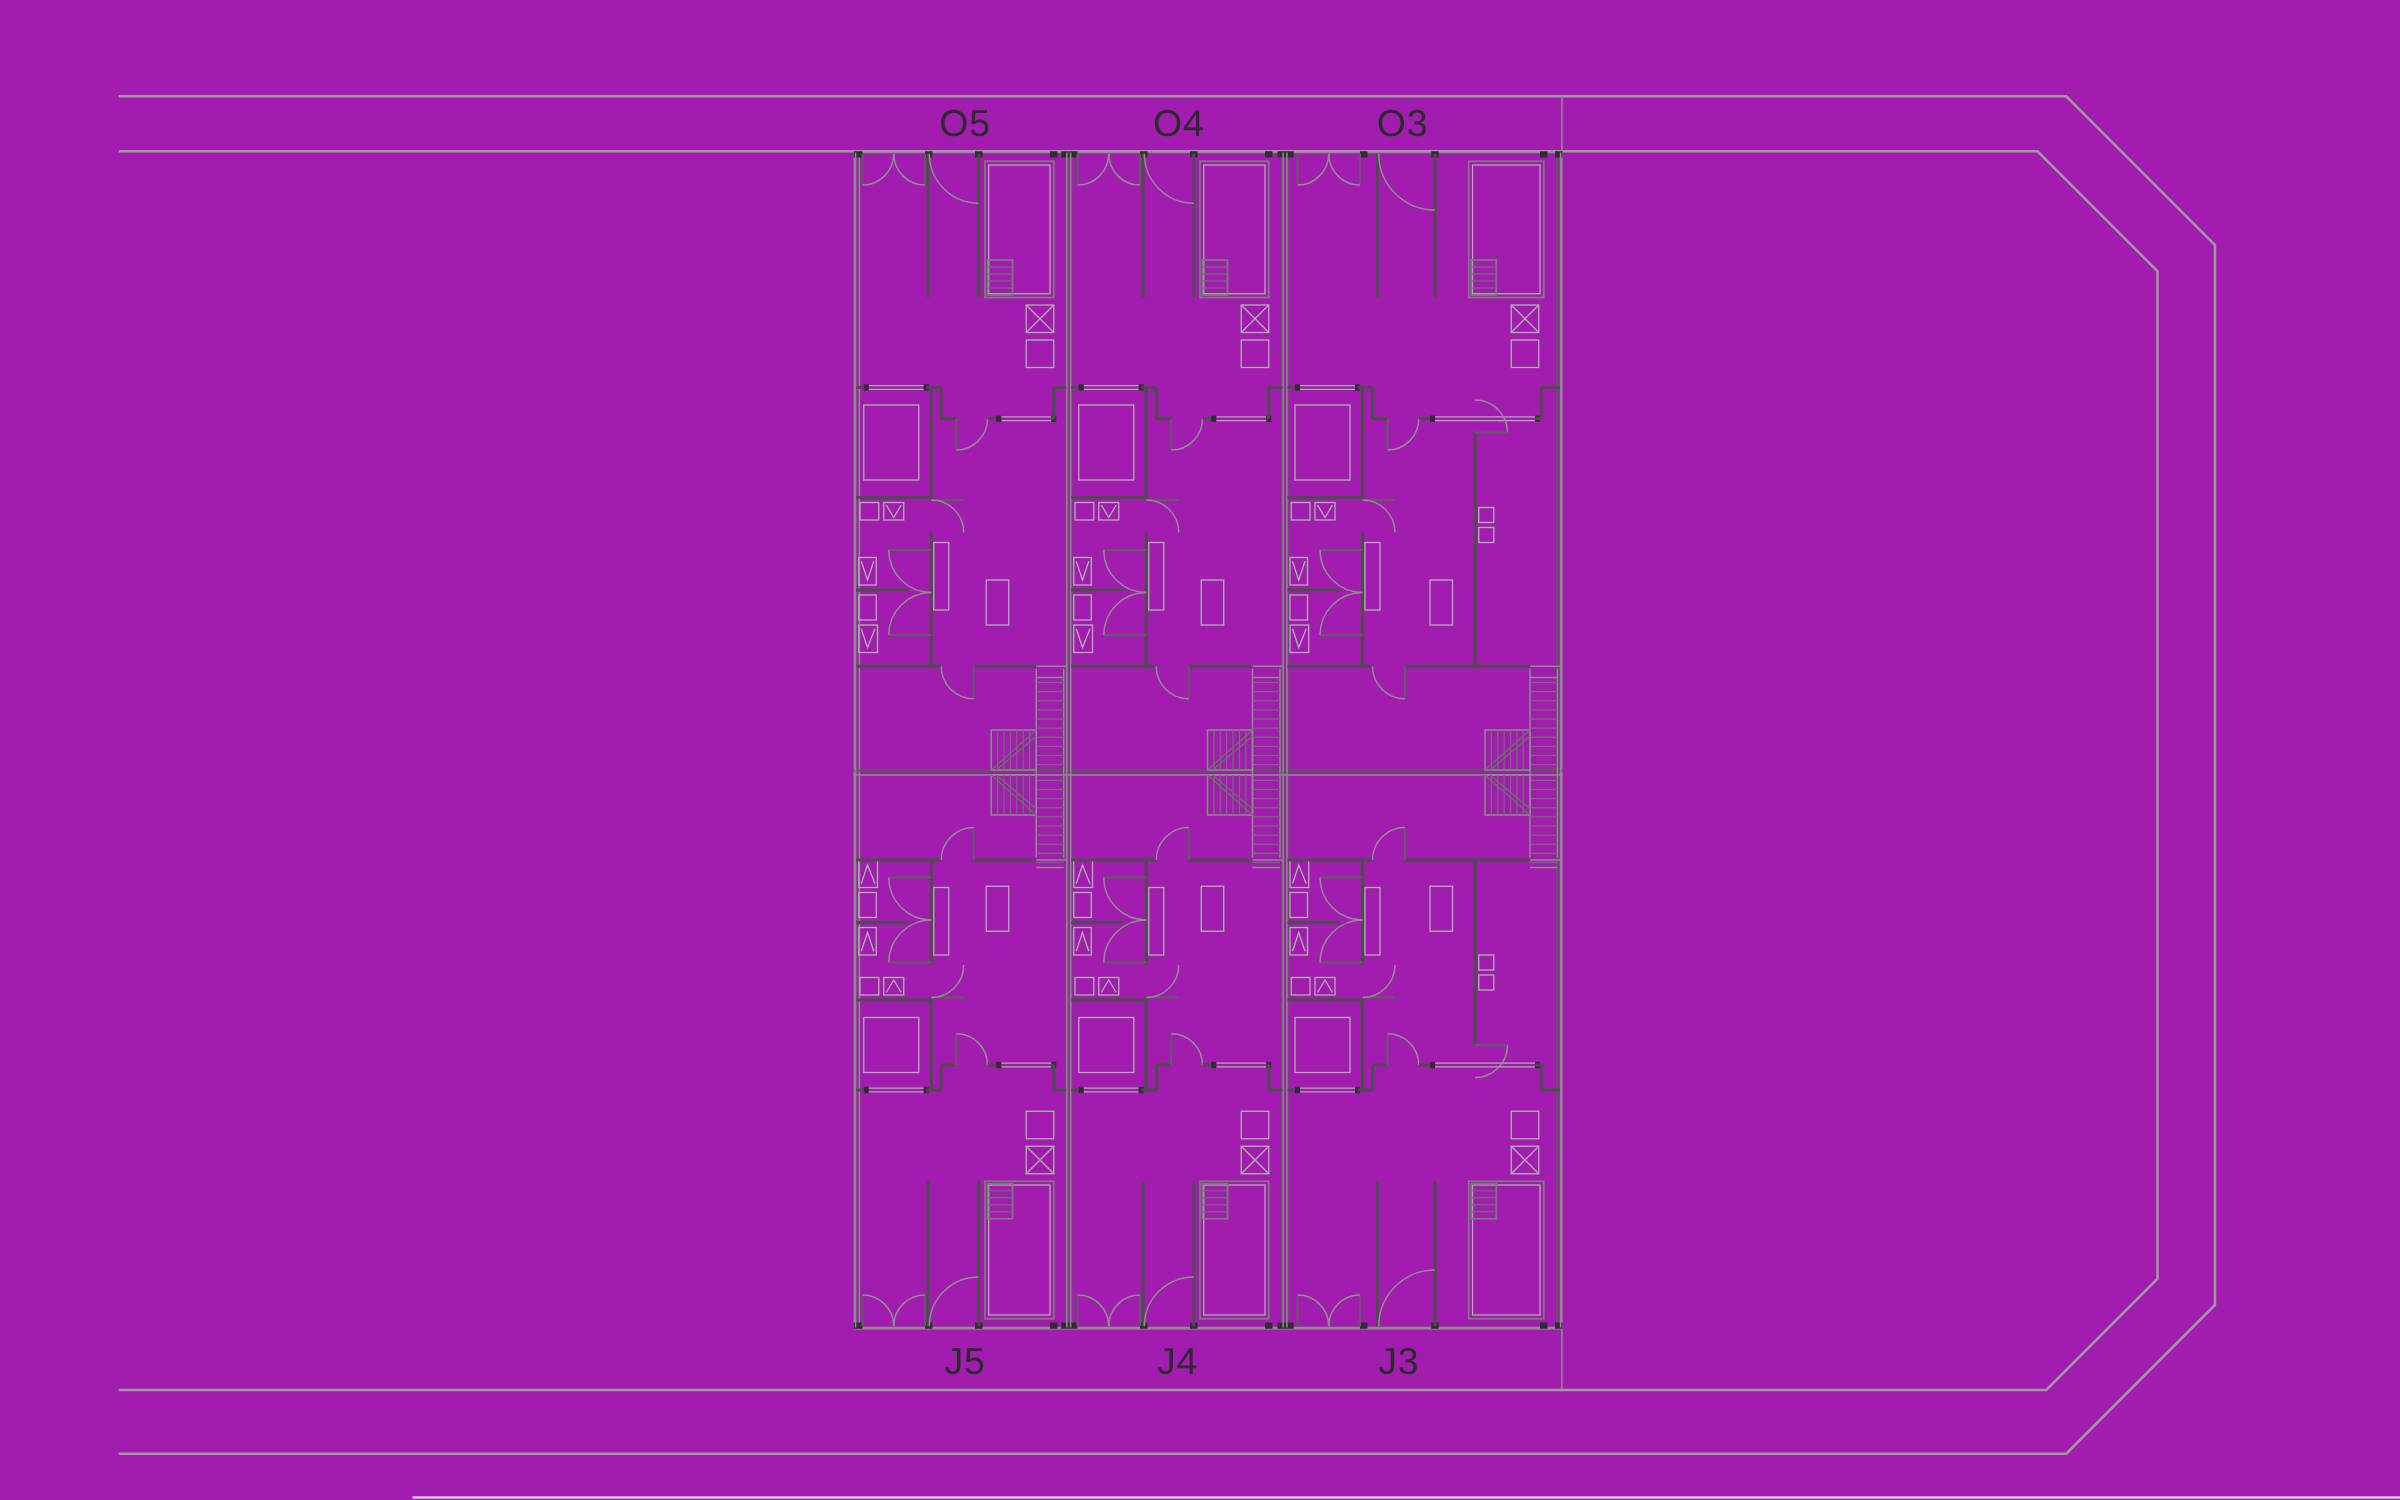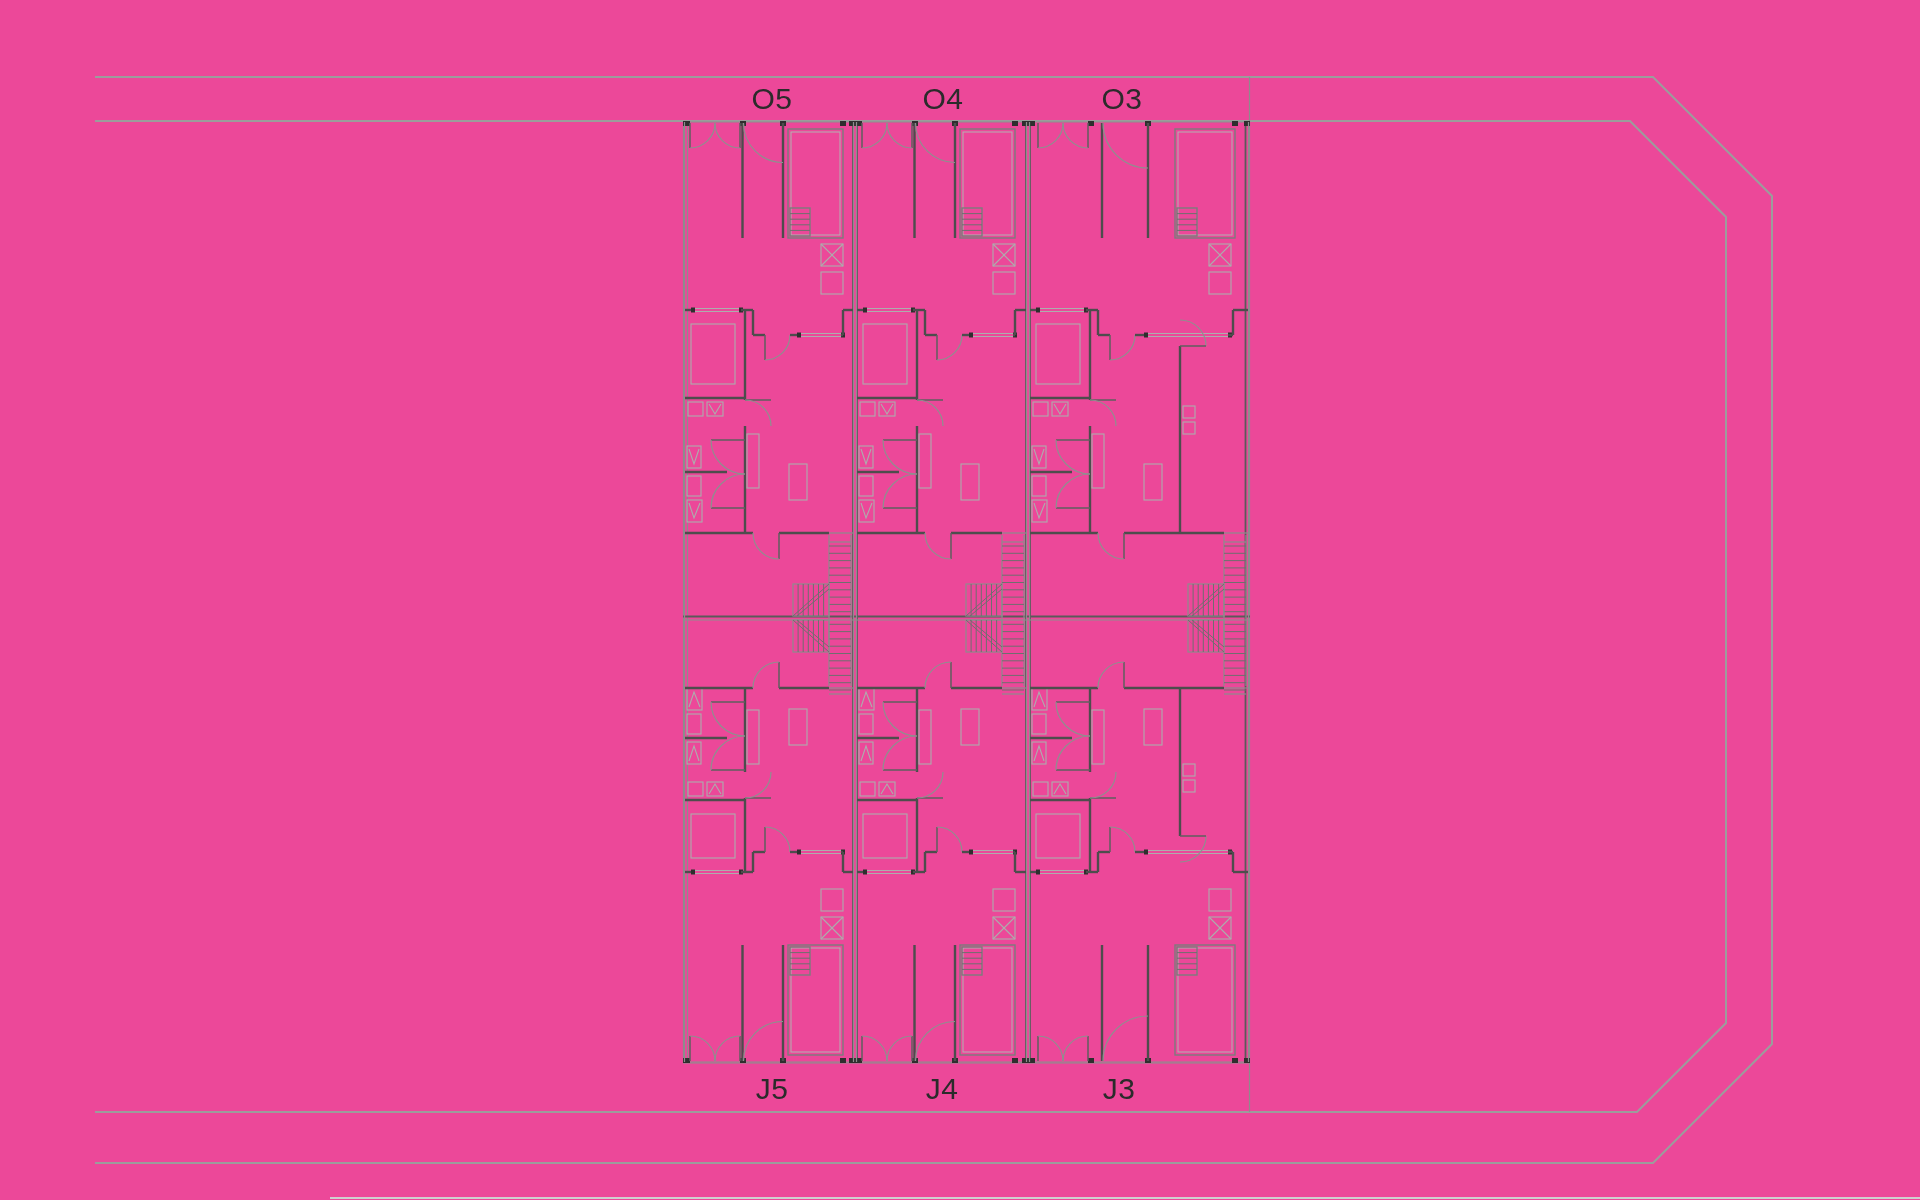--- a/index.html
+++ b/index.html
@@ -1,16 +1,16 @@
 <!DOCTYPE html>
 <html><head>
 <meta charset="utf-8">
 <style>
   html,body{margin:0;padding:0;background:#ffffff;}
-  .stage{width:1920px;height:1200px;position:relative;background:#ec4899;overflow:hidden;}
+  .stage{width:1920px;height:1200px;position:relative;background:#a21caf;overflow:hidden;}
   svg{display:block;}
   .site{stroke:#9c9c9c;stroke-width:2;fill:none;}
   .thin{stroke:#8d8d8d;stroke-width:1.2;fill:none;}
   .wall{stroke:#4d4d4d;stroke-width:2.4;fill:none;}
   .wall2{stroke:#5a5a5a;stroke-width:1.8;fill:none;}
   .dark{fill:#2e2e2e;stroke:none;}
   .arc{stroke:#8f8f8f;stroke-width:1.2;fill:none;}
   .leaf{stroke:#5f5f5f;stroke-width:1.5;fill:none;}
   .lite{stroke:#adadad;stroke-width:1.1;fill:none;}
   .hatch{stroke:#6f6f6f;stroke-width:1;fill:none;}

